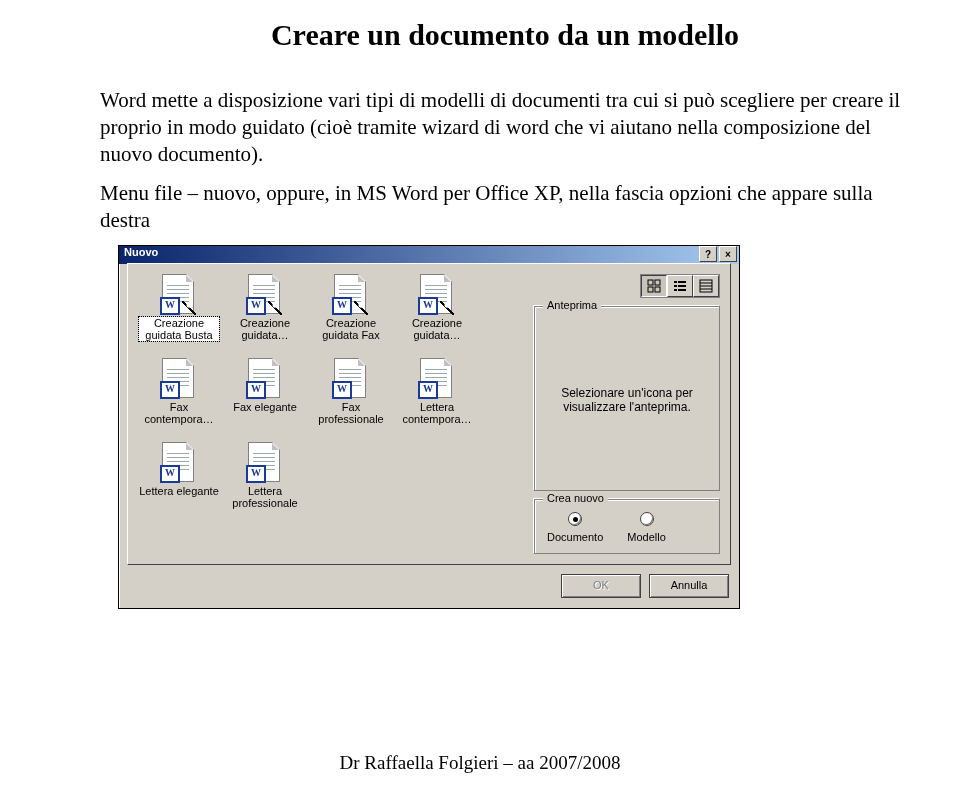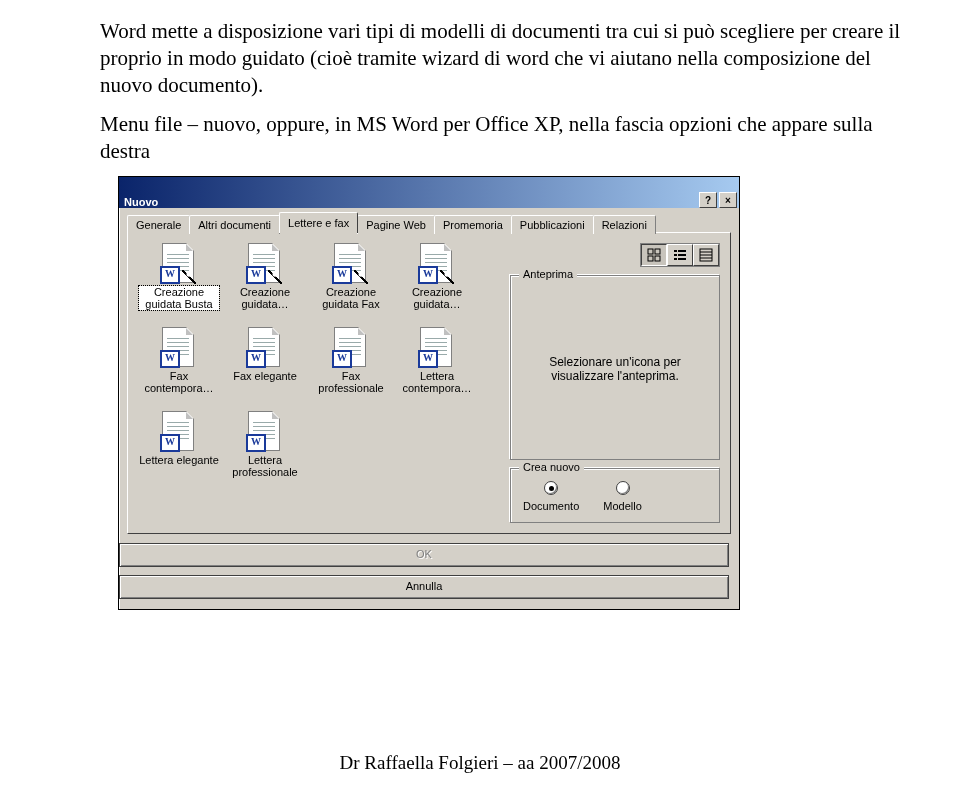--- a/index.html
+++ b/index.html
@@ -33,23 +33,23 @@
     font-family: Tahoma, Arial, sans-serif;
     font-size: 11px;
     color: #000;
     border: 1px solid #000;
     background: #d4d0c8;
     box-shadow: 1px 1px 0 #fff inset;
   }
   .titlebar {
     background: linear-gradient(to right, #0a246a, #a6caf0);
     color: #fff;
-    height: 31px;
-    display: flex;
-    align-items: flex-end;
+    height: 18px;
+    display: flex;
+    align-items: flex-start;
     padding: 0 2px 0 5px;
     font-weight: bold;
   }
   .titlebar .spacer { flex: 1; }
   .titlebar .tbbtn {
     width: 16px; height: 14px;
     background: #d4d0c8;
     border: 1px solid #fff;
     border-right-color: #404040;
     border-bottom-color: #404040;
@@ -181,21 +181,21 @@
     max-width: 80px;
     word-wrap: break-word;
   }
   .fileitem.selected .filelabel {
     outline: 1px dotted #000;
     background: #fff;
     padding: 0 0;
   }
 
   .rightcol {
-    width: 210px;
+    width: 186px;
     display: flex;
     flex-direction: column;
     gap: 8px;
   }
   .viewbtns {
     display: flex;
     gap: 0;
     align-self: flex-end;
     border: 1px solid #808080;
     background: #d4d0c8;
@@ -258,21 +258,20 @@
     width: 5px; height: 5px;
     background: #000;
     border-radius: 50%;
   }
 
   .dlg-buttons {
     display: flex;
     justify-content: flex-end;
     gap: 8px;
     padding: 0 10px 10px 0;
-    flex-direction: column;
   }
   .btn {
     min-width: 78px;
     height: 22px;
     border: 1px solid #404040;
     background: #d4d0c8;
     box-shadow: 1px 1px 0 #fff inset, -1px -1px 0 #808080 inset;
     font: 11px Tahoma, Arial, sans-serif;
     text-align: center;
     line-height: 20px;
@@ -285,40 +284,32 @@
     left: 0;
     width: 960px;
     text-align: center;
     font-size: 19px;
   }
 </style>
 </head>
 <body>
 
 <div class="page">
+  <h1 class="title">Creare un documento da un modello</h1>
   <p class="body">Word mette a disposizione vari tipi di modelli di documenti tra cui si può scegliere per creare il proprio in modo guidato (cioè tramite wizard di word che vi aiutano nella composizione del nuovo documento).</p>
   <p class="body">Menu file – nuovo, oppure, in MS Word per Office XP, nella fascia opzioni che appare sulla destra</p>
 
   <div class="dialog">
     <div class="titlebar">
       <span>Nuovo</span>
       <span class="spacer"></span>
       <span class="tbbtn">?</span>
       <span class="tbbtn">×</span>
     </div>
 
-    <div class="tabstrip">
-      <div class="tab">Generale</div>
-      <div class="tab">Altri documenti</div>
-      <div class="tab active">Lettere e fax</div>
-      <div class="tab">Pagine Web</div>
-      <div class="tab">Promemoria</div>
-      <div class="tab">Pubblicazioni</div>
-      <div class="tab">Relazioni</div>
-    </div>
 
     <div class="tabpanel">
       <div class="filearea">
         <div class="filegrid" id="filegrid">
             <div class="fileitem selected">
               <div class="iconbox">
                 <div class="doc-icon">
                   <div class="lines"></div>
                   <div class="wbadge">W</div>
                   <div class="wand"></div>

